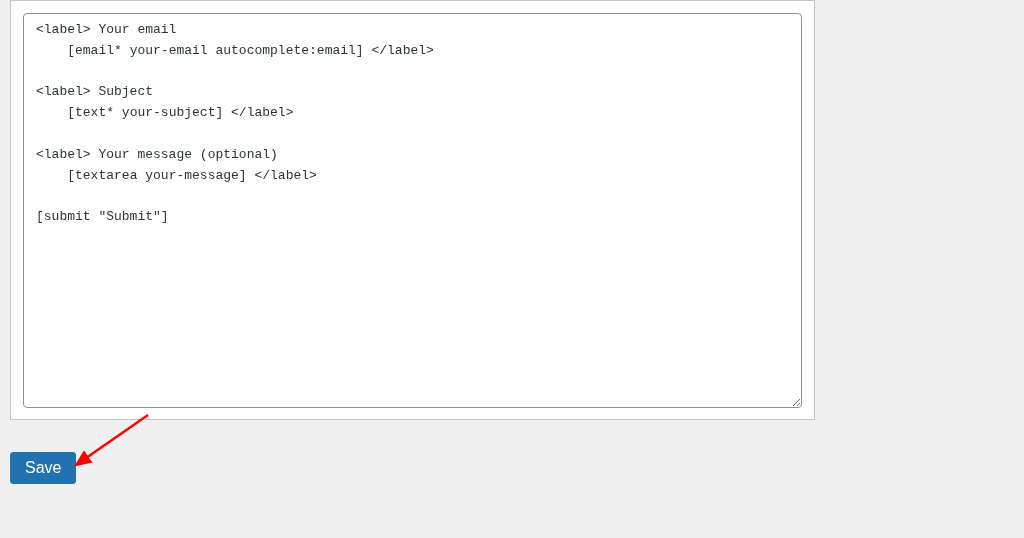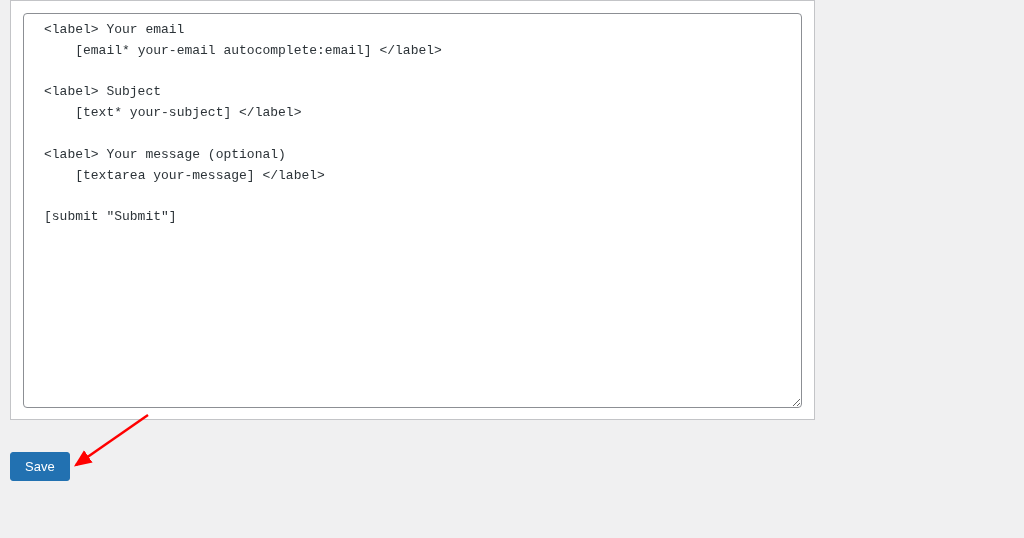--- a/index.html
+++ b/index.html
@@ -24,38 +24,38 @@
       width: 805px;
       height: 420px;
       padding: 12px;
       box-shadow: 0 0 0 rgba(0,0,0,0);
     }
     .form-textarea {
       width: 100%;
       height: 395px;
       border: 1px solid #8c8f94;
       border-radius: 4px;
-      padding: 6px 20px;
+      padding: 6px 12px;
       font-family: Consolas, Monaco, "Courier New", monospace;
       font-size: 13px;
       line-height: 1.6;
       color: #2c3338;
       resize: both;
       outline: none;
       background: #fff;
       overflow: auto;
     }
     .save-button {
       position: absolute;
       left: 10px;
       top: 452px;
       background: #2271b1;
       border: 1px solid #2271b1;
       color: #fff;
-      font-size: 13px;
+      font-size: 16px;
       padding: 7px 14px;
       border-radius: 3px;
       cursor: pointer;
       line-height: 1;
     }
     .annotation-arrow {
       position: absolute;
       left: 68px;
       top: 410px;
       width: 90px;

